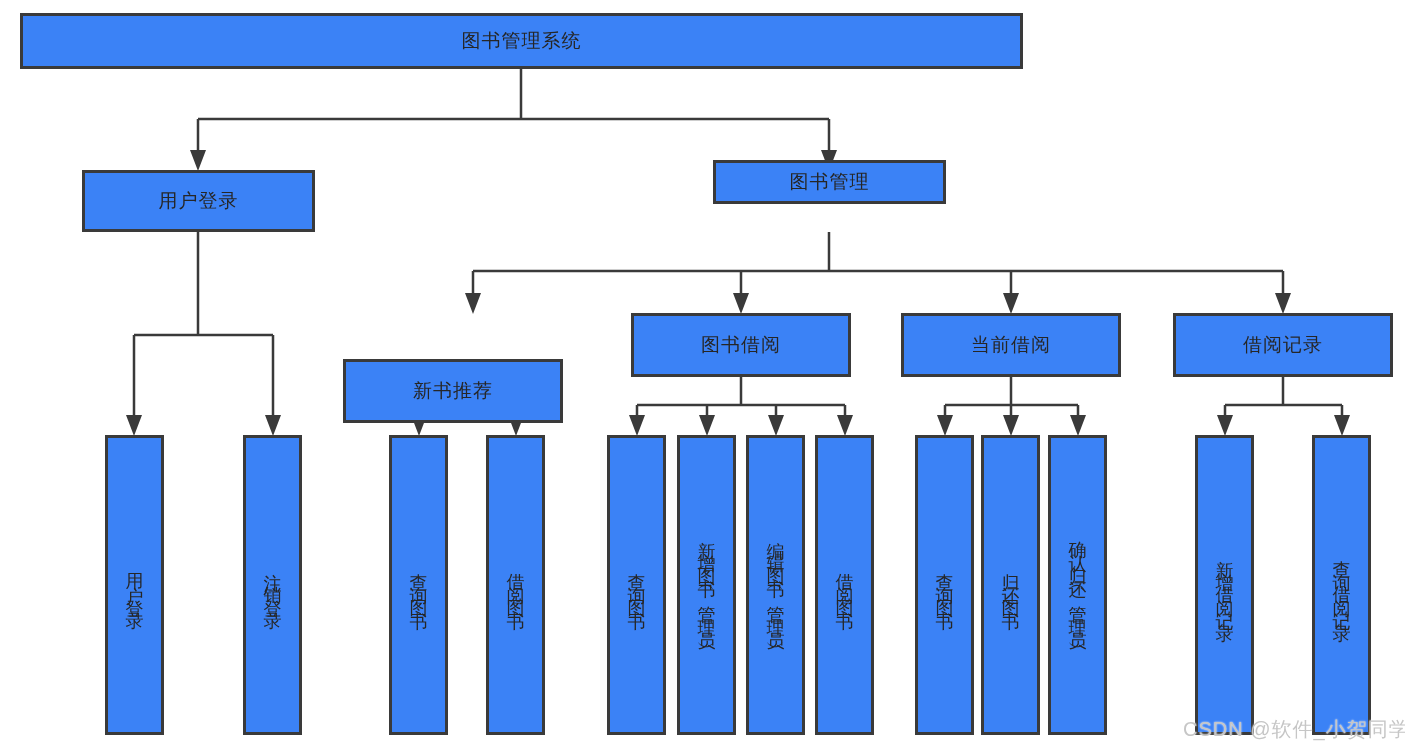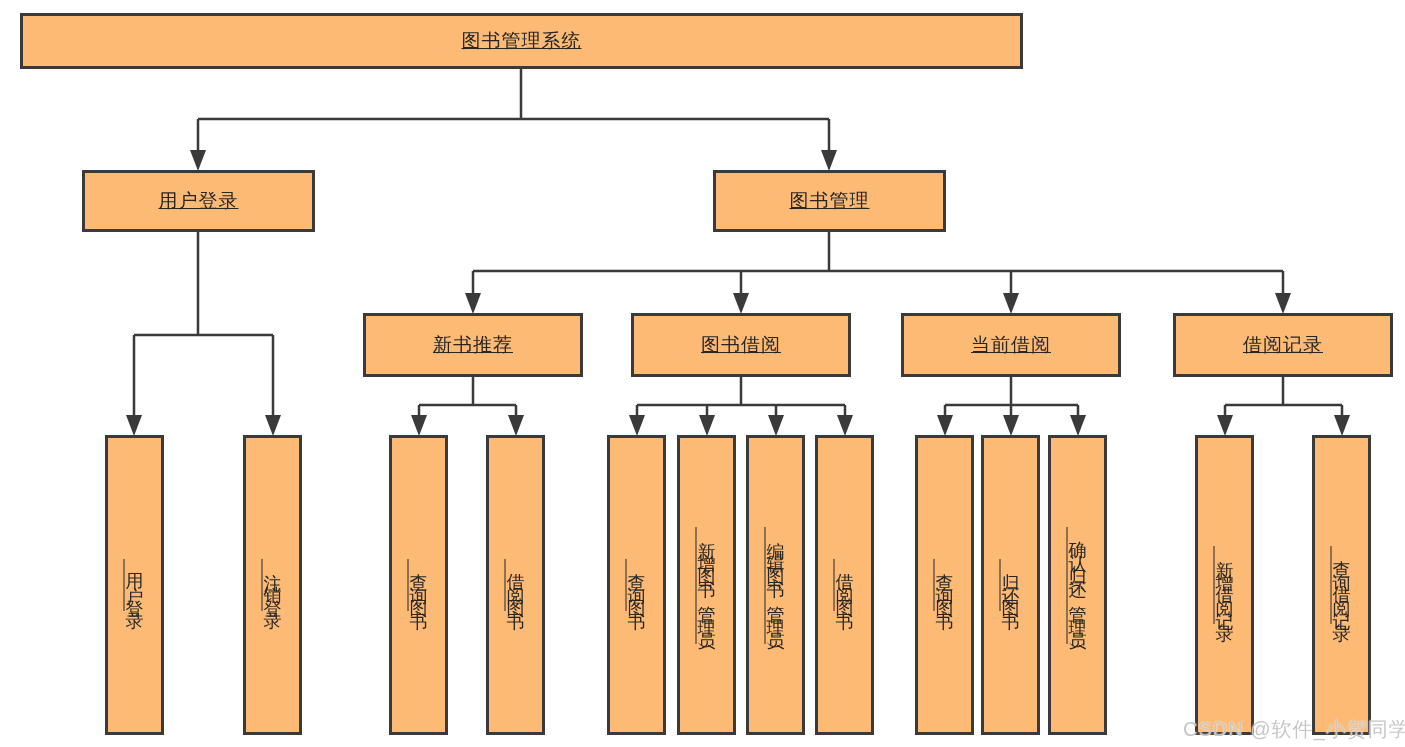--- a/index.html
+++ b/index.html
@@ -7,45 +7,44 @@
     position:relative;
     width:1405px;height:747px;
     background:#fff;
     font-family:"Liberation Sans","DejaVu Sans",sans-serif;
     overflow:hidden;
   }
   #wires{position:absolute;left:0;top:0;width:1405px;height:747px;pointer-events:none;}
   .box{
     position:absolute;
     box-sizing:border-box;
-    background:#fdba74;
+    background:#3b82f6;
     border:3px solid #3a3a3a;
     display:flex;align-items:center;justify-content:center;
     color:#262626;
     font-size:19px;
     letter-spacing:1px;
     z-index:2;
-    text-decoration:underline;
   }
   .leaf span{
     writing-mode:vertical-rl;
     text-orientation:mixed;
     font-size:18px;
     letter-spacing:13px;
     line-height:1;
     color:#262626;
   }
   
   .n-root{left:20px;top:13px;width:1003px;height:56px;}
   
   .n-userlogin{left:82px;top:170px;width:233px;height:62px;}
-  .n-bookmgmt{left:713px;top:170px;width:233px;height:62px;}
+  .n-bookmgmt{left:713px;top:160px;width:233px;height:44px;}
   
   .n-l3{top:313px;width:220px;height:64px;}
-  .n-nbr{left:363px;}
+  .n-nbr{left:343px;margin-top:46px;}
   .n-bb{left:631px;}
   .n-cb{left:901px;}
   .n-br{left:1173px;}
   
   .leaf{top:435px;width:59px;height:300px;}
   .lf-ul1{left:105px;}
   .lf-ul2{left:243px;}
   .lf-nbr1{left:389px;}
   .lf-nbr2{left:486px;}
   .lf-bb1{left:607px;}

